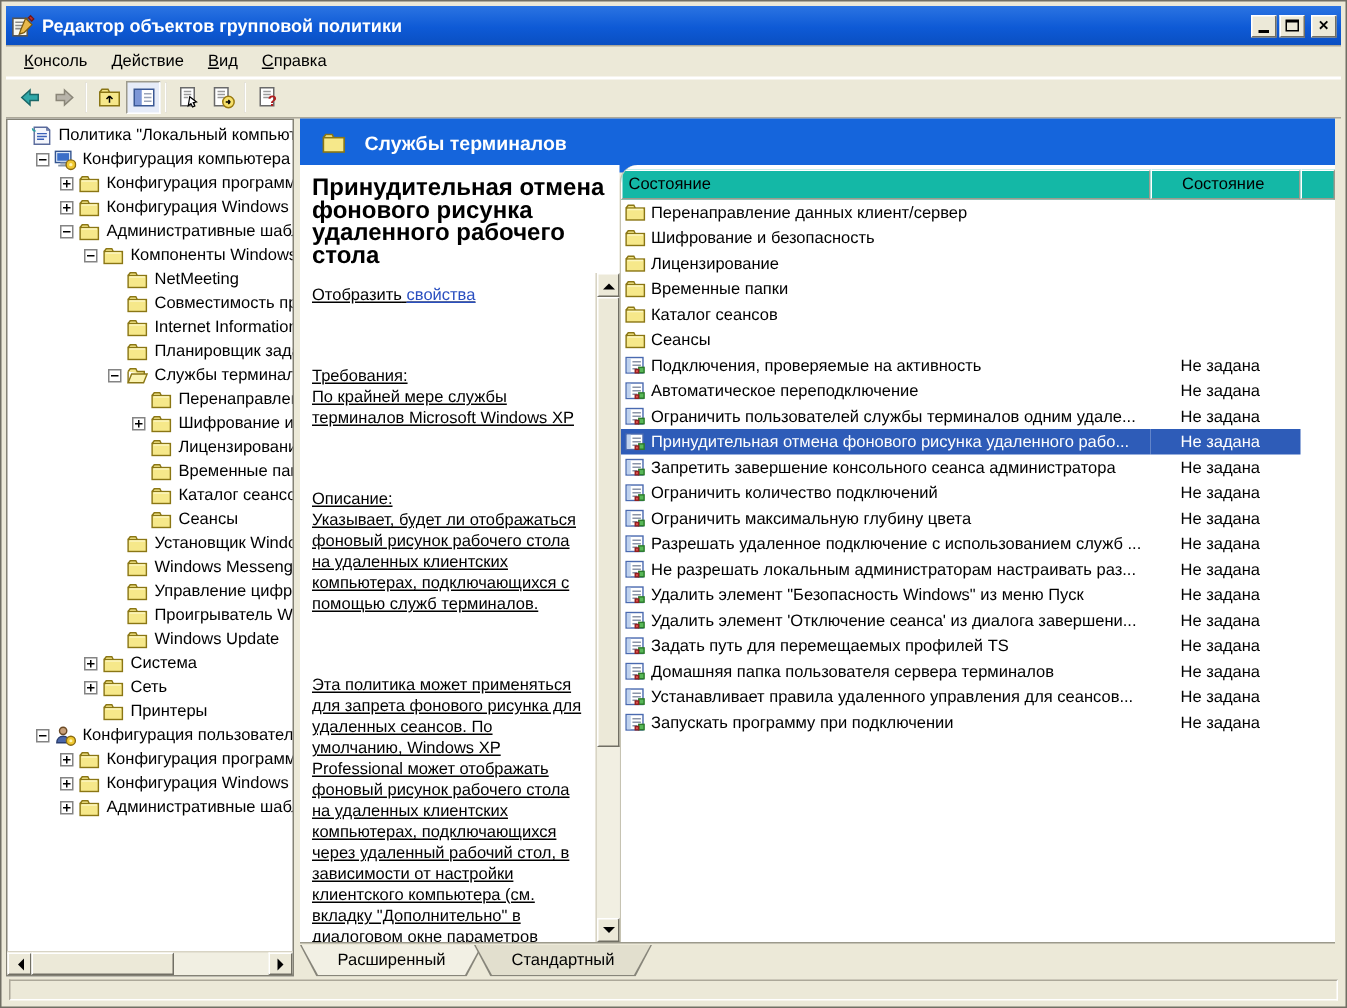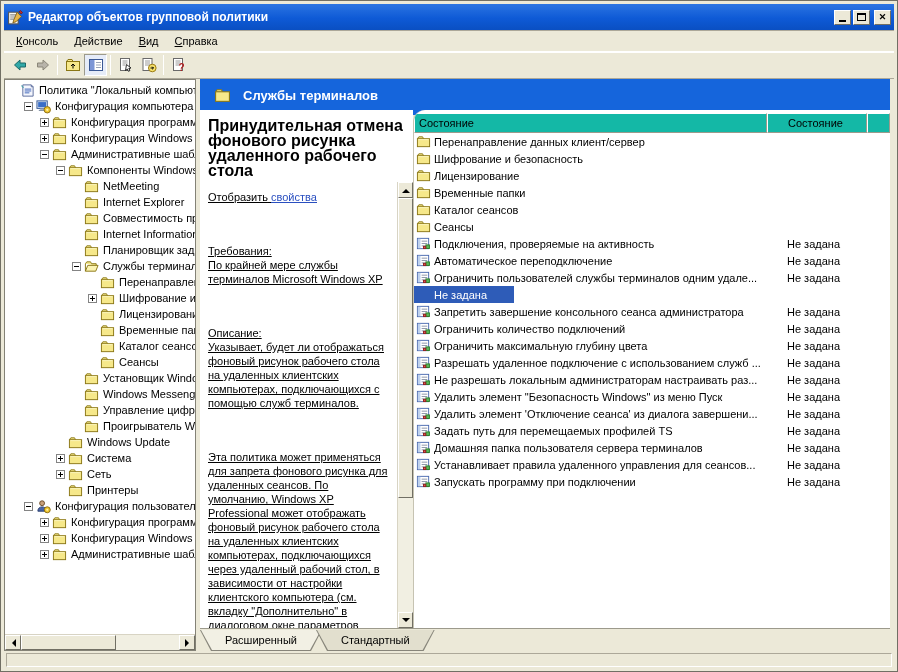--- a/index.html
+++ b/index.html
@@ -261,31 +261,20 @@
           </div>
           <div class="tree-row" style="padding-left: 67px;">
             <span class="exp-space"></span>
             <span class="ticon">
               <svg viewBox="0 0 16 16">
                 <path d="M1.5 5 3 3h4l1 2" fill="#F6E88A" stroke="#8A7614"></path>
                 <rect x="1.5" y="5" width="13" height="8.5" fill="#F6E88A" stroke="#8A7614"></rect>
                 <path d="M2.5 6h11" stroke="#FCF6C0" fill="none"></path>
               </svg>
             </span>
-            <span class="lbl">Internet Explorer</span>
-          </div>
-          <div class="tree-row" style="padding-left: 67px;">
-            <span class="exp-space"></span>
-            <span class="ticon">
-              <svg viewBox="0 0 16 16">
-                <path d="M1.5 5 3 3h4l1 2" fill="#F6E88A" stroke="#8A7614"></path>
-                <rect x="1.5" y="5" width="13" height="8.5" fill="#F6E88A" stroke="#8A7614"></rect>
-                <path d="M2.5 6h11" stroke="#FCF6C0" fill="none"></path>
-              </svg>
-            </span>
             <span class="lbl">Совместимость приложений</span>
           </div>
           <div class="tree-row" style="padding-left: 67px;">
             <span class="exp-space"></span>
             <span class="ticon">
               <svg viewBox="0 0 16 16">
                 <path d="M1.5 5 3 3h4l1 2" fill="#F6E88A" stroke="#8A7614"></path>
                 <rect x="1.5" y="5" width="13" height="8.5" fill="#F6E88A" stroke="#8A7614"></rect>
                 <path d="M2.5 6h11" stroke="#FCF6C0" fill="none"></path>
               </svg>
@@ -417,21 +406,21 @@
             <span class="exp-space"></span>
             <span class="ticon">
               <svg viewBox="0 0 16 16">
                 <path d="M1.5 5 3 3h4l1 2" fill="#F6E88A" stroke="#8A7614"></path>
                 <rect x="1.5" y="5" width="13" height="8.5" fill="#F6E88A" stroke="#8A7614"></rect>
                 <path d="M2.5 6h11" stroke="#FCF6C0" fill="none"></path>
               </svg>
             </span>
             <span class="lbl">Проигрыватель Windows Media</span>
           </div>
-          <div class="tree-row" style="padding-left: 51px; text-align: center;">
+          <div class="tree-row" style="padding-left: 67px; text-align: center;">
             <span class="exp-space"></span>
             <span class="ticon">
               <svg viewBox="0 0 16 16">
                 <path d="M1.5 5 3 3h4l1 2" fill="#F6E88A" stroke="#8A7614"></path>
                 <rect x="1.5" y="5" width="13" height="8.5" fill="#F6E88A" stroke="#8A7614"></rect>
                 <path d="M2.5 6h11" stroke="#FCF6C0" fill="none"></path>
               </svg>
             </span>
             <span class="lbl">Windows Update</span>
           </div>
@@ -687,20 +676,32 @@
                       <path d="M6 5.5h6M6 8h6M6 10.5h3.5" stroke="#8A94A8" fill="none"></path>
                       <rect x="10.5" y="9.5" width="3.8" height="3.8" fill="#58B858" stroke="#2A7A2A"></rect>
                       <rect x="8" y="11" width="2.4" height="2.4" fill="#E05050" stroke="#902020"></rect>
                     </svg>
                   </span>
                   <span>Ограничить пользователей службы терминалов одним удале...</span>
                 </span>
                 <span class="cell2">Не задана</span>
               </div>
               <div class="list-row selected">
+                <span class="cell1">
+                  <span class="licon">
+                    <svg viewBox="0 0 16 16">
+                      <rect x="1.5" y="2.5" width="12" height="11" fill="#FFFFFF" stroke="#4A6AB0"></rect>
+                      <rect x="2" y="3" width="2.8" height="10" fill="#BFD2EE"></rect>
+                      <path d="M6 5.5h6M6 8h6M6 10.5h3.5" stroke="#8A94A8" fill="none"></path>
+                      <rect x="10.5" y="9.5" width="3.8" height="3.8" fill="#58B858" stroke="#2A7A2A"></rect>
+                      <rect x="8" y="11" width="2.4" height="2.4" fill="#E05050" stroke="#902020"></rect>
+                    </svg>
+                  </span>
+                  <span>Принудительная отмена фонового рисунка удаленного рабо...</span>
+                </span>
                 <span class="cell2">Не задана</span>
               </div>
               <div class="list-row">
                 <span class="cell1">
                   <span class="licon">
                     <svg viewBox="0 0 16 16">
                       <rect x="1.5" y="2.5" width="12" height="11" fill="#FFFFFF" stroke="#4A6AB0"></rect>
                       <rect x="2" y="3" width="2.8" height="10" fill="#BFD2EE"></rect>
                       <path d="M6 5.5h6M6 8h6M6 10.5h3.5" stroke="#8A94A8" fill="none"></path>
                       <rect x="10.5" y="9.5" width="3.8" height="3.8" fill="#58B858" stroke="#2A7A2A"></rect>

